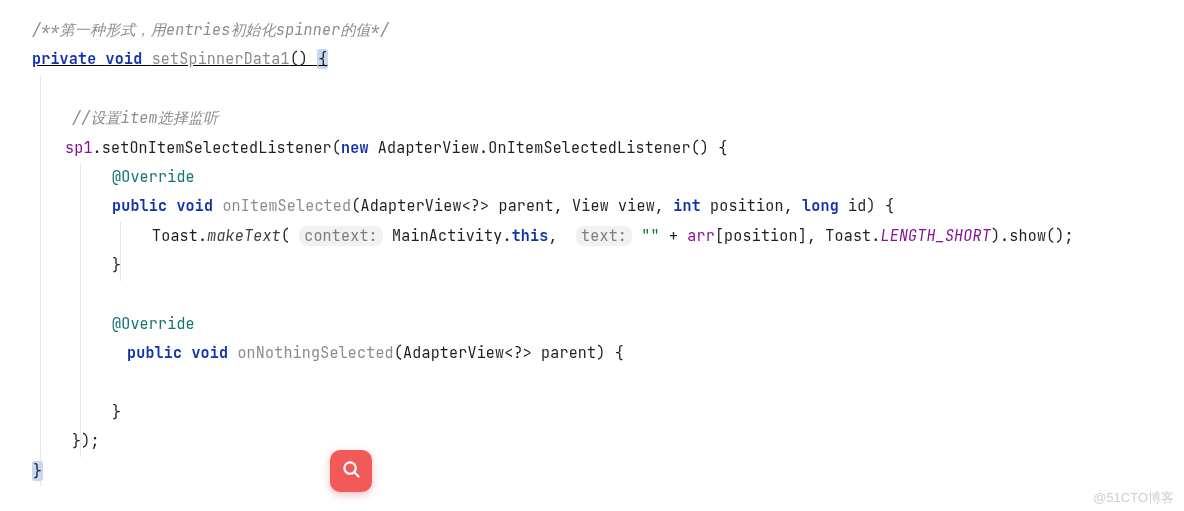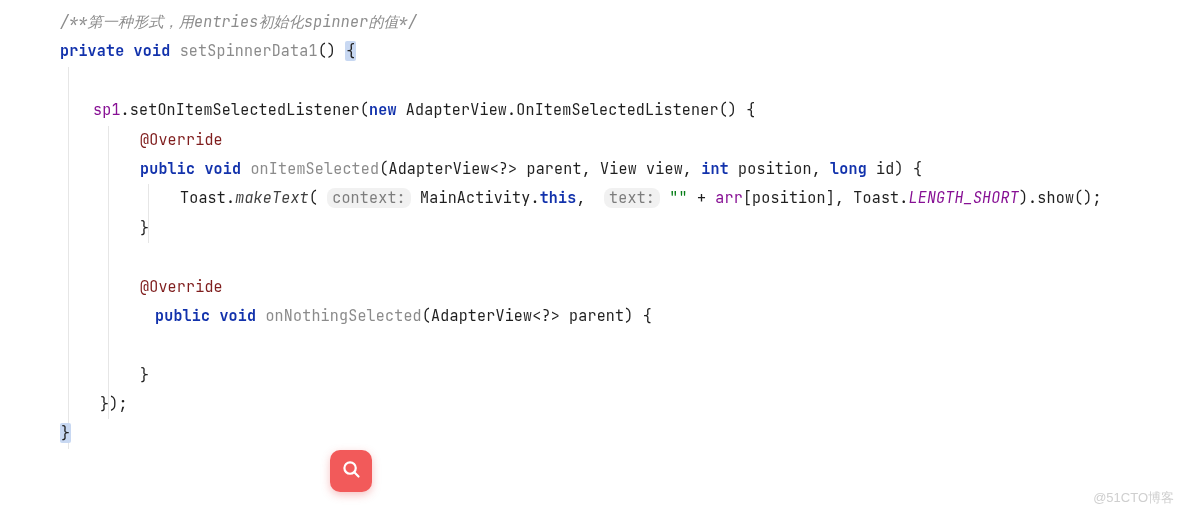--- a/index.html
+++ b/index.html
@@ -1,56 +1,57 @@
 <!DOCTYPE html>
 <html><head>
   <meta charset="utf-8">
   <style>
     html, body { margin: 0; padding: 0; width: 1184px; height: 511px; overflow: hidden;
                  background: #ffffff; font-family: "JetBrains Mono", Consolas, "Courier New", monospace;
                  font-size: 15px; -webkit-font-smoothing: antialiased; }
     .viewport { position: relative; width: 1184px; height: 511px; background: #ffffff; }
-    .code-area { padding: 8px 0 0 0; margin-left: 28px; }
+    .code-area { padding: 16px 0 0 0; }
     .line { position: relative; height: 29.4px; line-height: 29.4px; white-space: pre;
             font-family: "JetBrains Mono", Consolas, "Courier New", monospace; }
     .fold-bar { position: absolute; top: 0; bottom: 0; width: 1px; background: #e6e6e6; }
     .fb1 { left: 40px; }
     .fb2 { left: 80px; }
     .fb3 { left: 120px; }
     .content { position: absolute; left: 32px; right: 0; top: 0; white-space: pre; letter-spacing: 0.2px; }
     
     .c-comment  { color: #8c8c8c; font-style: italic; }
     .c-kw       { color: #1232ac; font-weight: 600; }
     .c-ident    { color: #1f1f1f; }
     .c-method   { color: #1f1f1f; }
     .c-decl     { color: #8b8b8b; }
     .c-punc     { color: #1f1f1f; }
     .c-field    { color: #871094; }
     .c-staticit { color: #871094; font-style: italic; }
-    .c-anno     { color: #7f1d1d; }
+    .c-anno     { color: #0f766e; }
     .c-hint     { color: #7d7d7d; background: #f1f1f1; border-radius: 8px; padding: 0 5px; font-style: normal; }
     .c-str      { color: #067d17; }
     .c-static   { color: #404040; font-style: italic; }
     .hl-brace   { background: #c8d8f2; border-radius: 2px; padding: 0 1px; }
     .bg-pair    { position: absolute; left: 0; right: 0; top: 0; bottom: 0; background: #fffbe6; z-index: -1; }
     .watermark  { position: absolute; right: 10px; bottom: 4px; color: #cfcfcf; font-family: Arial, sans-serif;
                   font-size: 13px; margin-left: 28px; }
     .search-fab { position: absolute; left: 330px; top: 450px; width: 42px; height: 42px;
                   border-radius: 10px; background: #f25a5a; display: flex; align-items: center;
                   justify-content: center; box-shadow: 0 3px 8px rgba(230,80,80,0.35); }
     .search-fab svg { width: 22px; height: 22px; }
   </style>
 </head>
 <body>
 
 <div class="viewport">
   <div class="code-area" id="code-area">
       <div class="line"><div class="content" style="left: 32px;"><span class="c-comment">/**第一种形式，用entries初始化spinner的值*/</span></div></div>
-      <div class="line"><div class="content" style="left: 32px;"><span class="c-kw">private </span><span class="c-kw">void </span><span class="c-decl">setSpinnerData1</span><span class="c-punc">() </span><span class="c-punc hl-brace">{</span></div></div>
+      <div class="line"><div class="content" style="left: 32px; text-decoration: underline;"><span class="c-kw">private </span><span class="c-kw">void </span><span class="c-decl">setSpinnerData1</span><span class="c-punc">() </span><span class="c-punc hl-brace">{</span></div></div>
       <div class="line"><div class="fold-bar fb1"></div><div class="content" style="left: 72px;"><span class="c-punc"></span></div></div>
+      <div class="line"><div class="fold-bar fb1"></div><div class="content" style="left: 72px;"><span class="c-comment">//设置item选择监听</span></div></div>
       <div class="line"><div class="fold-bar fb1"></div><div class="content" style="left: 65px;"><span class="c-field">sp1</span><span class="c-punc">.setOnItemSelectedListener(</span><span class="c-kw">new </span><span class="c-ident">AdapterView.OnItemSelectedListener() {</span></div></div>
       <div class="line"><div class="fold-bar fb1"></div><div class="fold-bar fb2"></div><div class="content" style="left: 112px;"><span class="c-anno">@Override</span></div></div>
       <div class="line"><div class="fold-bar fb1"></div><div class="fold-bar fb2"></div><div class="content" style="left: 112px;"><span class="c-kw">public </span><span class="c-kw">void </span><span class="c-decl">onItemSelected</span><span class="c-punc">(AdapterView&lt;?&gt; parent, View view, </span><span class="c-kw">int </span><span class="c-ident">position, </span><span class="c-kw">long </span><span class="c-ident">id) {</span></div></div>
       <div class="line"><div class="fold-bar fb1"></div><div class="fold-bar fb2"></div><div class="fold-bar fb3"></div><div class="content" style="left: 152px;"><span class="c-ident">Toast.</span><span class="c-static">makeText</span><span class="c-punc">( </span><span class="c-hint">context:</span><span class="c-punc"> MainActivity.</span><span class="c-kw">this</span><span class="c-punc">,  </span><span class="c-hint">text:</span><span class="c-punc"> </span><span class="c-str">""</span><span class="c-punc"> + </span><span class="c-field">arr</span><span class="c-punc">[position], Toast.</span><span class="c-staticit">LENGTH_SHORT</span><span class="c-punc">).show();</span></div></div>
       <div class="line"><div class="fold-bar fb1"></div><div class="fold-bar fb2"></div><div class="fold-bar fb3"></div><div class="content" style="left: 112px;"><span class="c-punc">}</span></div></div>
       <div class="line"><div class="fold-bar fb1"></div><div class="fold-bar fb2"></div><div class="content" style="left: 112px;"><span class="c-punc"></span></div></div>
       <div class="line"><div class="fold-bar fb1"></div><div class="fold-bar fb2"></div><div class="content" style="left: 112px;"><span class="c-anno">@Override</span></div></div>
       <div class="line"><div class="fold-bar fb1"></div><div class="fold-bar fb2"></div><div class="content" style="left: 127px;"><span class="c-kw">public </span><span class="c-kw">void </span><span class="c-decl">onNothingSelected</span><span class="c-punc">(AdapterView&lt;?&gt; parent) {</span></div></div>
       <div class="line"><div class="fold-bar fb1"></div><div class="fold-bar fb2"></div><div class="content" style="left: 112px;"><span class="c-punc"></span></div></div>
       <div class="line"><div class="fold-bar fb1"></div><div class="fold-bar fb2"></div><div class="content" style="left: 112px;"><span class="c-punc">}</span></div></div>

